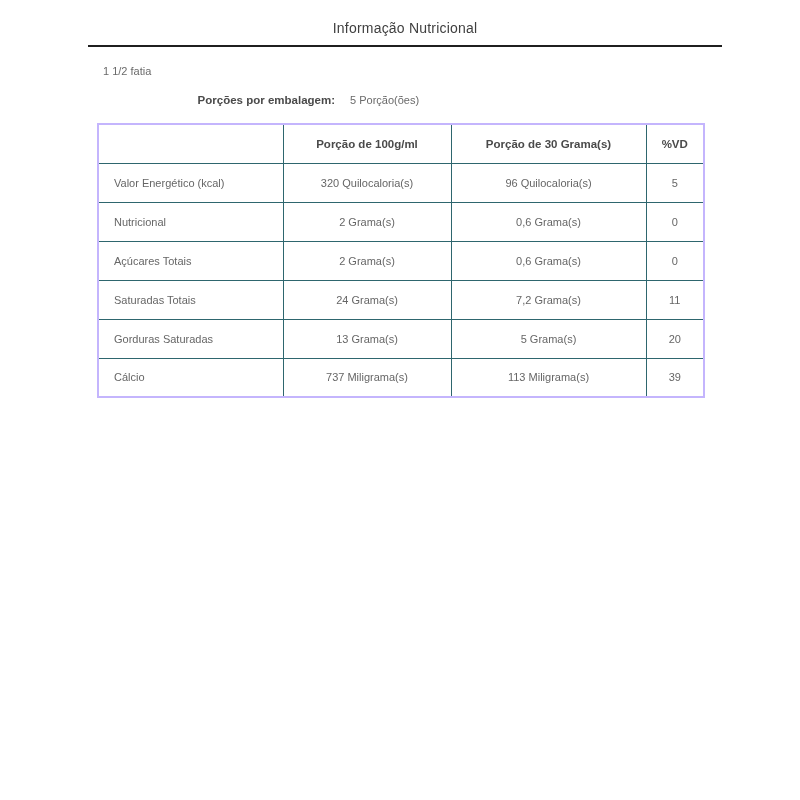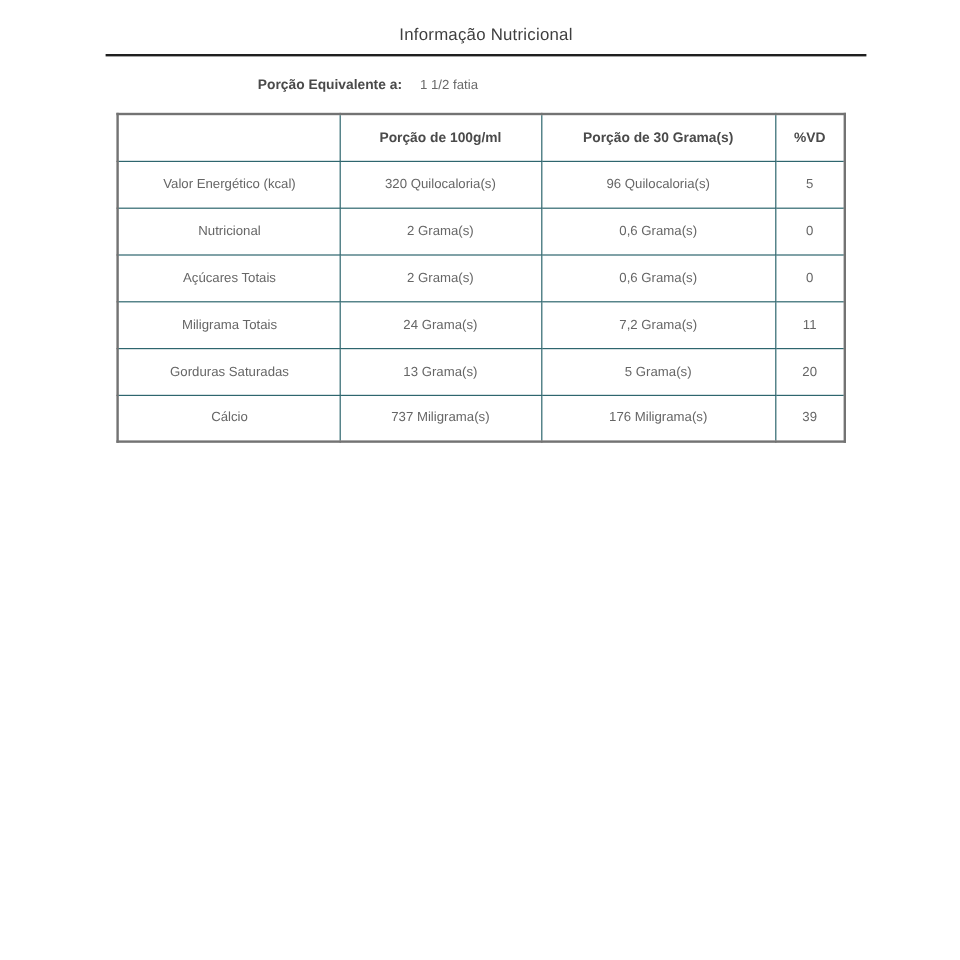--- a/index.html
+++ b/index.html
@@ -54,21 +54,21 @@
   }
   .serving-value {
     margin-left: 15px;
     font-size: 11px;
     color: #6a6a6a;
   }
   .nutrition-table {
     margin-left: 9px;   
     margin-top: 11px;
     border-collapse: collapse;
-    border: 2px solid #737373;
+    border: 2px solid #c4b5fd;
     table-layout: fixed;
     width: 606px;
   }
   .nutrition-table th,
   .nutrition-table td {
     border: 1px solid #2e666e;
     height: 39px;
     vertical-align: middle;
     text-align: center;
     font-size: 11px;
@@ -79,37 +79,40 @@
   .nutrition-table th {
     font-size: 11.5px;
     font-weight: bold;
     color: #4a4a4a;
   }
   .nutrition-table .col-name  { width: 185px; }
   .nutrition-table .col-100   { width: 168px; }
   .nutrition-table .col-serv  { width: 195px; }
   .nutrition-table .col-vd    { width: 58px; }
   .nutrition-table td.nutrient-name {
-    text-align: center;
-    padding-left: 5px;
+    text-align: left;
+    padding-left: 15px;
   }
 </style>
 </head>
 <body>
 
 <div class="sheet">
   <div class="content">
 
     <div class="page-title">Informação Nutricional</div>
     <div class="title-rule"></div>
 
     <div class="serving-info">
       <div class="serving-row">
-        <div class="serving-label">Porção Equivalente a:</div>
         <div class="serving-value">1 1/2 fatia</div>
+      </div>
+      <div class="serving-row">
+        <div class="serving-label">Porções por embalagem:</div>
+        <div class="serving-value">5 Porção(ões)</div>
       </div>
     </div>
 
     <table class="nutrition-table">
       <colgroup>
         <col class="col-name">
           <col class="col-100">
           <col class="col-serv">
           <col class="col-vd">
       </colgroup>
@@ -134,34 +137,34 @@
           <td>0,6 Grama(s)</td>
           <td>0</td>
         </tr>
         <tr>
           <td class="nutrient-name">Açúcares Totais</td>
           <td>2 Grama(s)</td>
           <td>0,6 Grama(s)</td>
           <td>0</td>
         </tr>
         <tr>
-          <td class="nutrient-name">Miligrama Totais</td>
+          <td class="nutrient-name">Saturadas Totais</td>
           <td>24 Grama(s)</td>
           <td>7,2 Grama(s)</td>
           <td>11</td>
         </tr>
         <tr>
           <td class="nutrient-name">Gorduras Saturadas</td>
           <td>13 Grama(s)</td>
           <td>5 Grama(s)</td>
           <td>20</td>
         </tr>
         <tr>
           <td class="nutrient-name">Cálcio</td>
           <td>737 Miligrama(s)</td>
-          <td>176 Miligrama(s)</td>
+          <td>113 Miligrama(s)</td>
           <td>39</td>
         </tr>
       </tbody>
     </table>
 
   </div>
 </div>
 
 </body></html>

